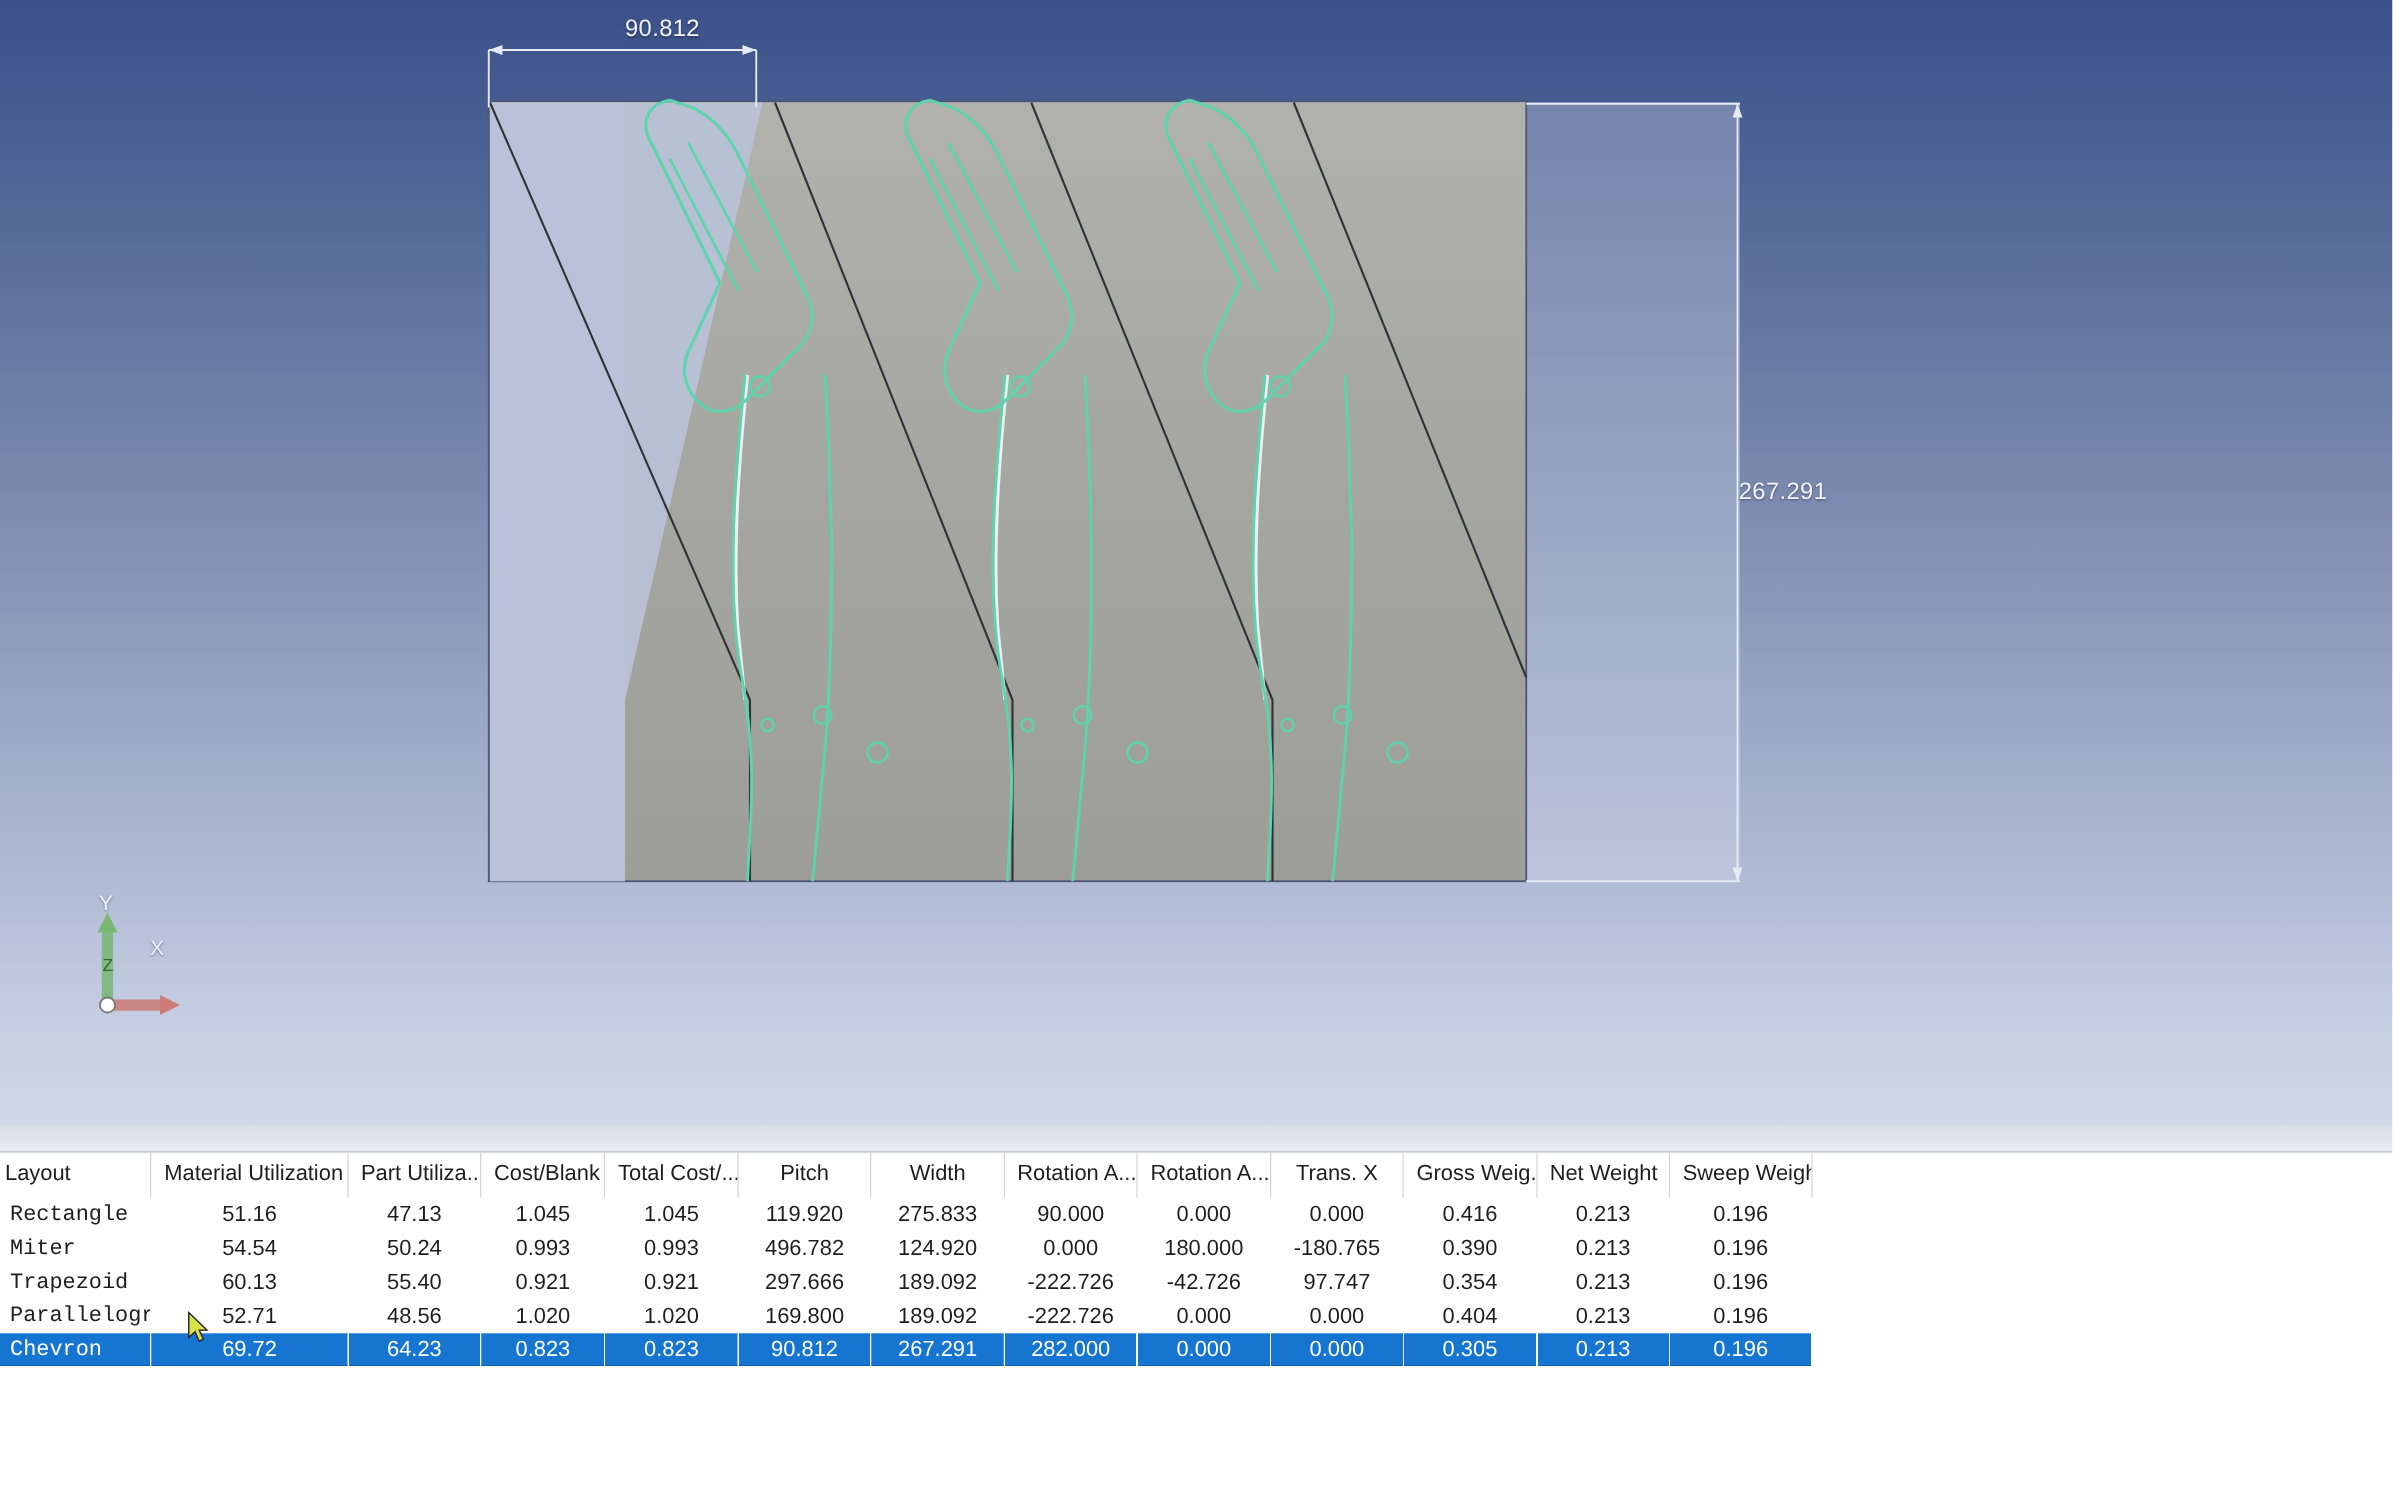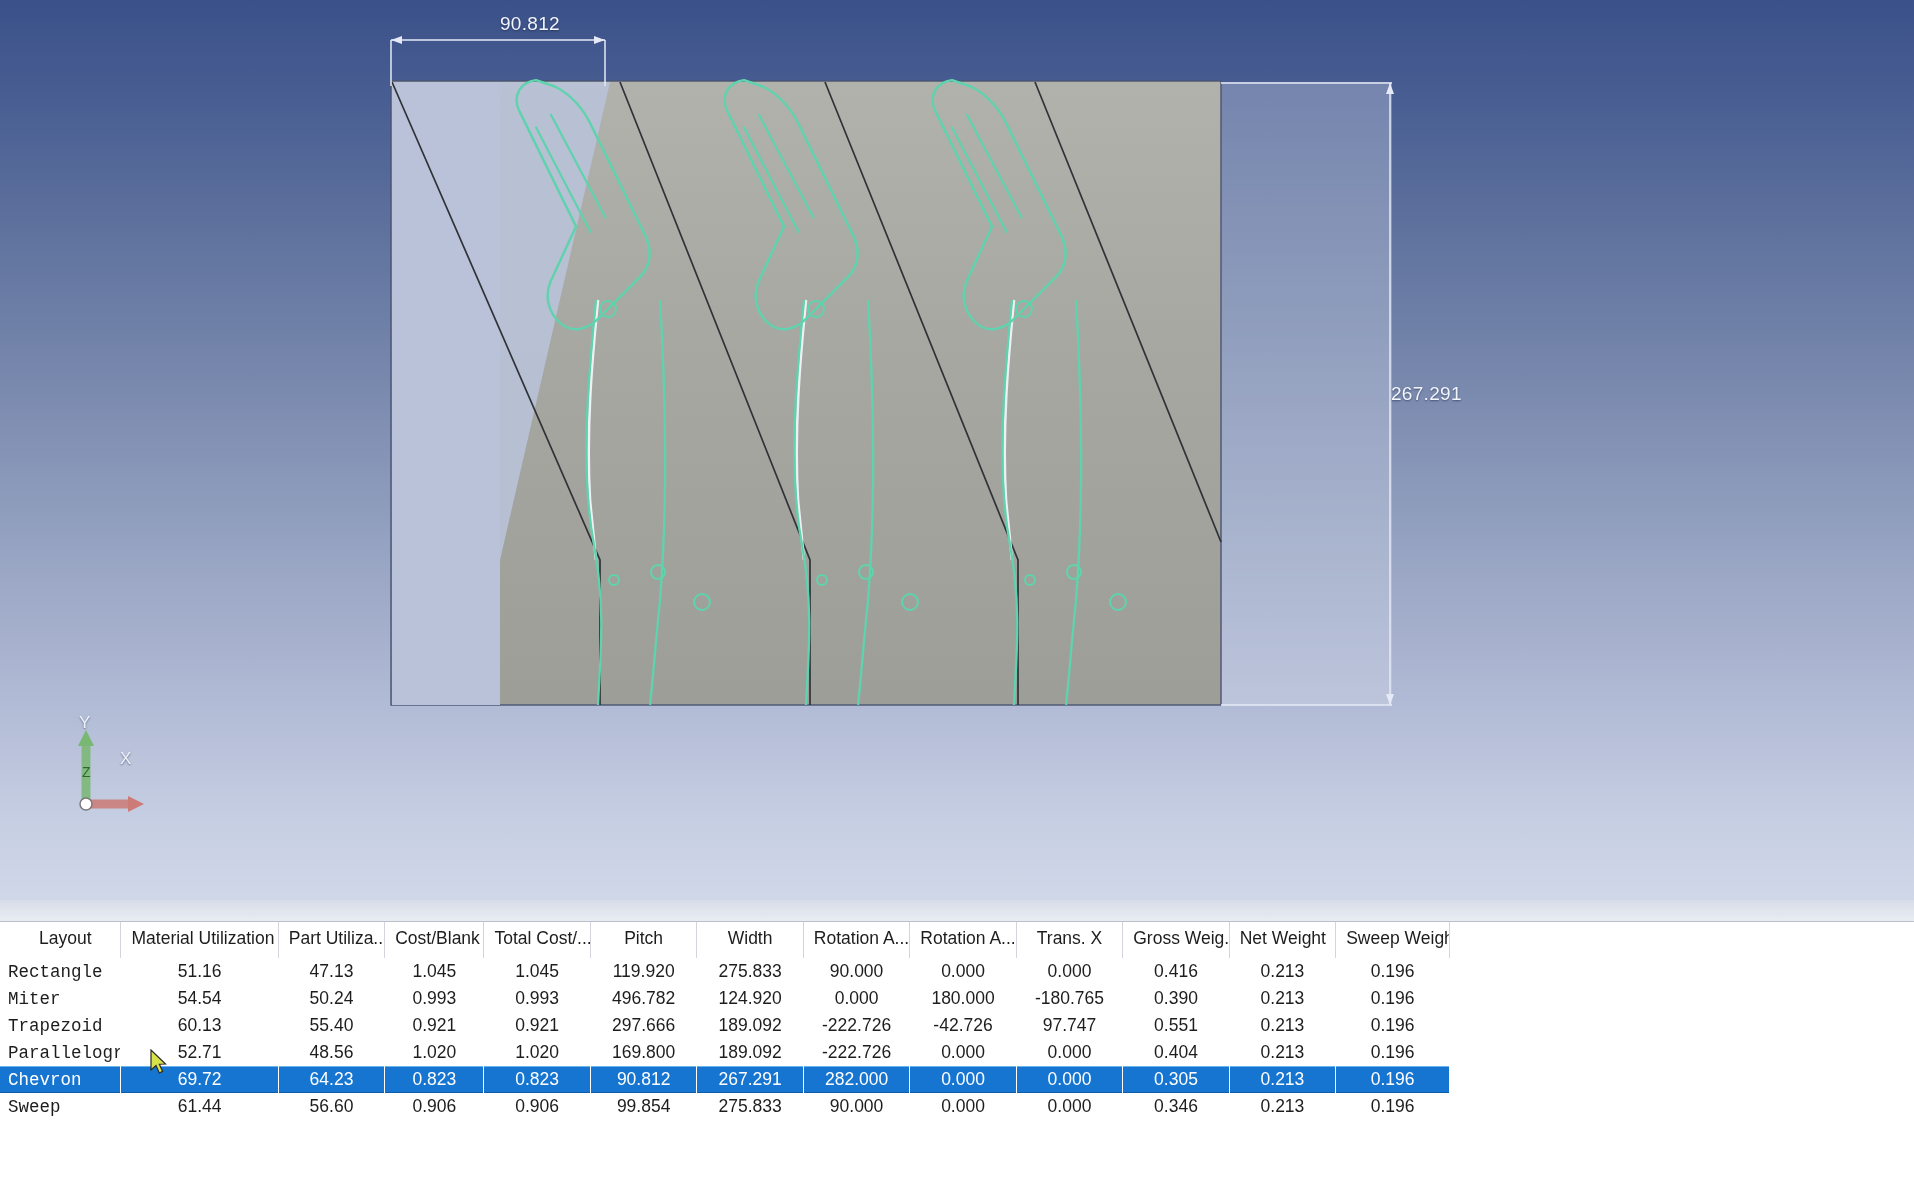--- a/index.html
+++ b/index.html
@@ -39,21 +39,21 @@
     height:1px;background:#b9c0cb;}
   table{
     position:absolute;left:0;top:22px;border-collapse:collapse;
     font-size:17.5px;color:#1d1d1d;table-layout:fixed;width:1450px;
   }
   thead th{
     font-weight:400;padding:6px 10px 9px;text-align:center;
     border-right:1px solid #d2d6dc;background:#fff;white-space:nowrap;
     overflow:hidden;
   }
-  thead th.first{text-align:center;padding-left:20px;margin-left:45px;}
+  thead th.first{text-align:left;padding-left:4px;margin-left:45px;}
   tbody td{
     padding:3px 10px;text-align:center;white-space:nowrap;overflow:hidden;
     border-right:1px solid transparent;
   }
   tbody td.first{text-align:left;padding-left:8px;font-family:Liberation Mono, monospace;}
   tbody tr.sel{background:#1675d1;color:#ffffff;}
   tbody tr.sel td{box-shadow:inset 0 1px 0 #6bb2ec, inset 0 -1px 0 #0f5ca8;margin-top:24px;}
 
   
   #cursor{position:absolute;left:150px;top:1049px;width:18px;height:26px;z-index:40;}
@@ -251,21 +251,21 @@
             <td class="first">Trapezoid</td>
             <td>60.13</td>
             <td>55.40</td>
             <td>0.921</td>
             <td>0.921</td>
             <td>297.666</td>
             <td>189.092</td>
             <td>-222.726</td>
             <td>-42.726</td>
             <td>97.747</td>
-            <td>0.551</td>
+            <td>0.354</td>
             <td>0.213</td>
             <td>0.196</td>
           </tr>
           <tr>
             <td class="first">Parallelogra...</td>
             <td>52.71</td>
             <td>48.56</td>
             <td>1.020</td>
             <td>1.020</td>
             <td>169.800</td>
@@ -285,35 +285,20 @@
             <td>0.823</td>
             <td>90.812</td>
             <td>267.291</td>
             <td>282.000</td>
             <td>0.000</td>
             <td>0.000</td>
             <td>0.305</td>
             <td>0.213</td>
             <td>0.196</td>
           </tr>
-          <tr>
-            <td class="first">Sweep</td>
-            <td>61.44</td>
-            <td>56.60</td>
-            <td>0.906</td>
-            <td>0.906</td>
-            <td>99.854</td>
-            <td>275.833</td>
-            <td>90.000</td>
-            <td>0.000</td>
-            <td>0.000</td>
-            <td>0.346</td>
-            <td>0.213</td>
-            <td>0.196</td>
-          </tr>
         </tbody>
     </table>
   </div>
 
   <svg id="cursor" viewBox="0 0 18 26" style="left: 150px; top: 1049px;">
     <polygon points="1,1 1,21 6,16.5 9.3,24 12.6,22.4 9.4,15.2 15.5,15" fill="#d8e24a" stroke="#2a2a2a" stroke-width="1.2"></polygon>
   </svg>
 
 </div>
 

